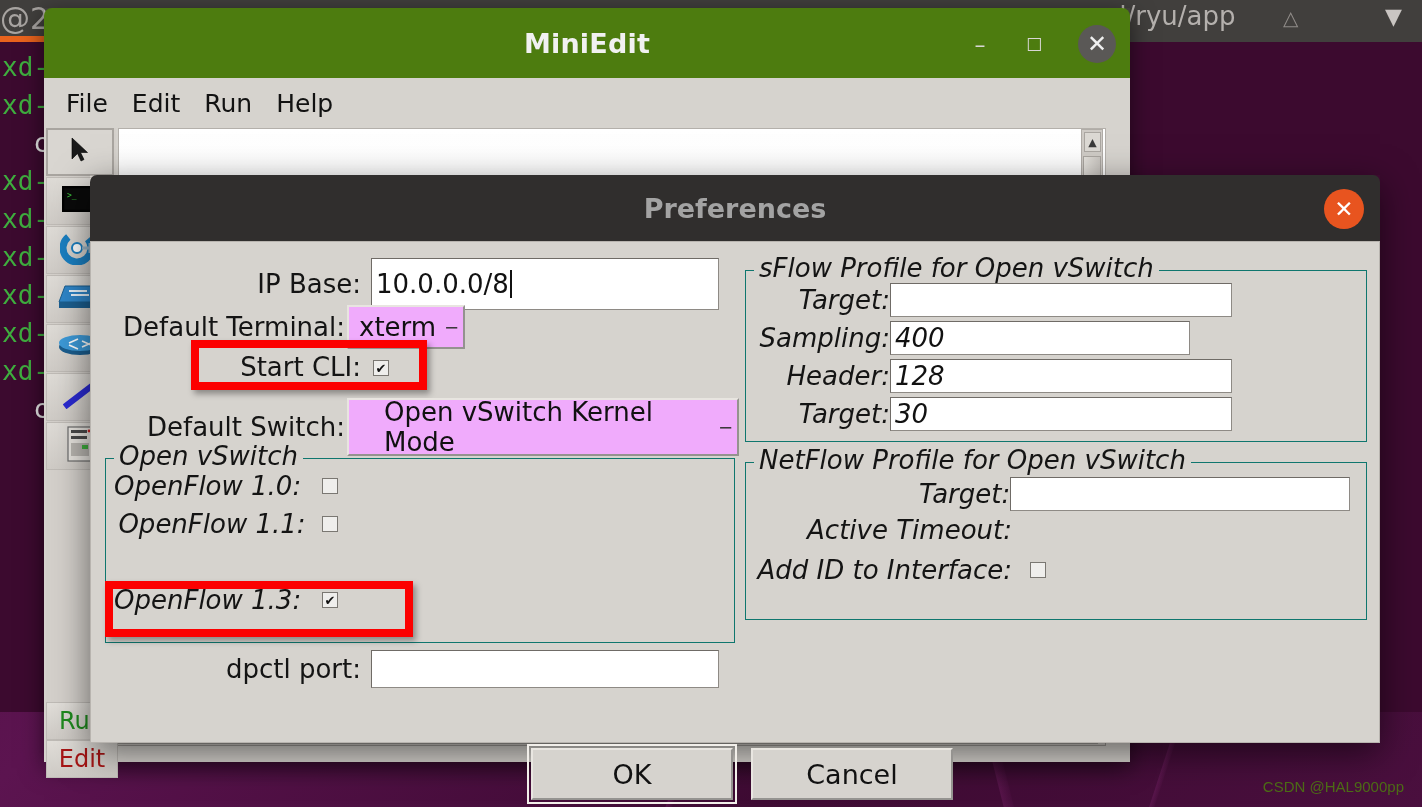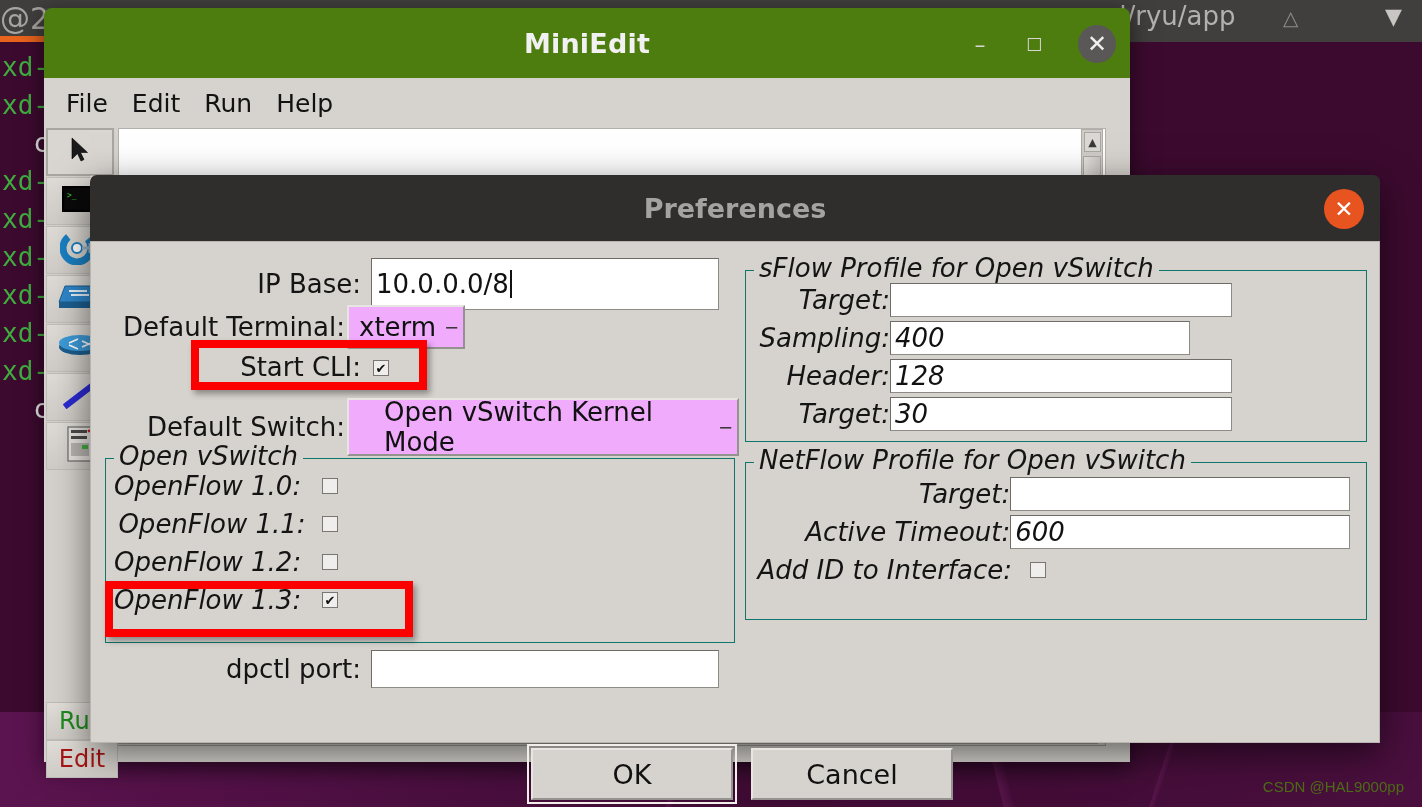--- a/index.html
+++ b/index.html
@@ -448,24 +448,20 @@
         <div class="row" style="left:8px; top:12px; width:400px;">
           <div class="lbl" style="width:196px; text-align:left;">OpenFlow 1.0:</div>
           <span class="ckbox" style="margin-left:12px;"></span>
         </div>
 
         <div class="row" style="left:8px; top:50px; width:400px;">
           <div class="lbl" style="width:196px; text-align:center;">OpenFlow 1.1:</div>
           <span class="ckbox" style="margin-left:12px;"></span>
         </div>
 
-        <div class="row" style="left:8px; top:88px; width:400px;">
-          <div class="lbl" style="width:196px; text-align:left;">OpenFlow 1.2:</div>
-          <span class="ckbox" style="margin-left:12px;"></span>
-        </div>
 
         <div class="row" style="left:8px; top:126px; width:400px;">
           <div class="lbl" style="width:196px; text-align:left;">OpenFlow 1.3:</div>
           <span class="ckbox" style="margin-left:12px;">✔</span>
         </div>
       </div>
 
       <div class="hl-red" style="left:2px; top:333px; width:308px; height:56px;"></div>
 
       <div class="row" style="left:0; top:402px; width:620px;">
@@ -515,23 +511,20 @@
 
         <div class="row" style="left:4px; top:14px; width:600px;">
           <div class="lbl" style="width:262px;">Target:</div>
           <div class="entry" style="width:342px; height:34px;">
             <span></span>
           </div>
         </div>
 
         <div class="row" style="left:4px; top:52px; width:600px;">
           <div class="lbl" style="width:262px;">Active Timeout:</div>
-          <div class="entry" style="width:342px; height:34px;">
-            <span>600</span>
-          </div>
         </div>
 
         <div class="row" style="left:4px; top:92px; width:600px;">
           <div class="lbl" style="width:262px;">Add ID to Interface:</div>
           <span class="ckbox" style="margin-left:18px;"></span>
         </div>
       </div>
     </div>
 
     <div class="dlg-btn" style="left:660px; top:506px; width:202px; height:52px;">Cancel</div>

